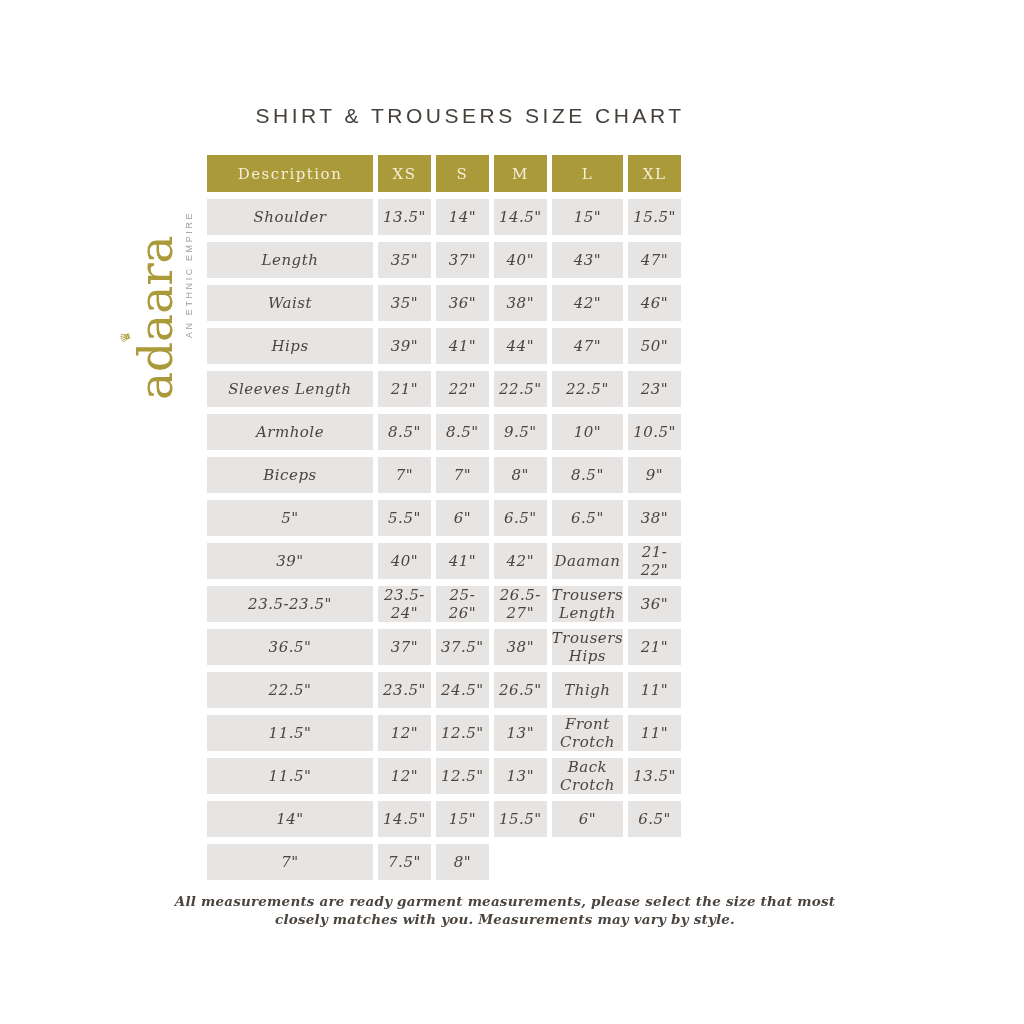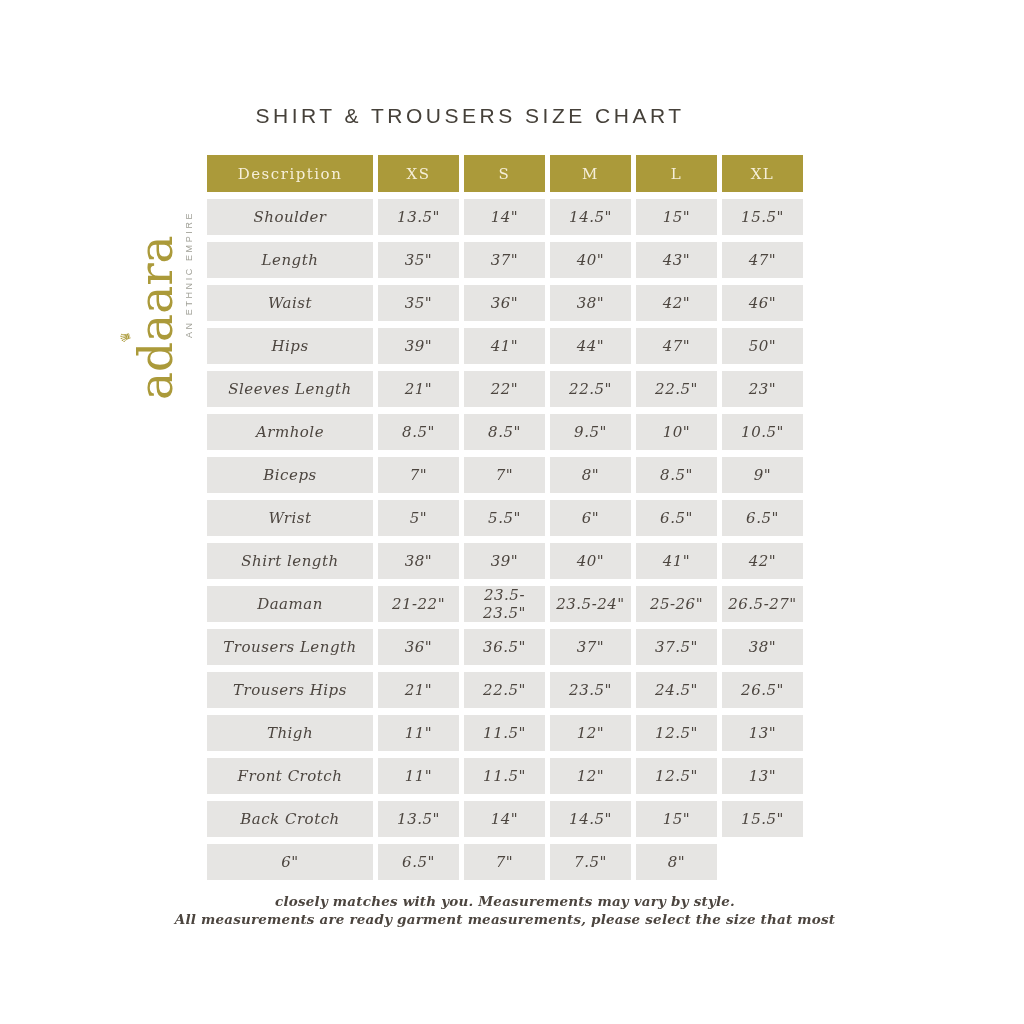--- a/index.html
+++ b/index.html
@@ -56,21 +56,21 @@
     font-family:"Liberation Sans", sans-serif;
     font-size:9px;
     letter-spacing:2.6px;
     color:var(--tagline);
   }
 
   
   .size-table{
     position:absolute;
     left:207px;top:155px;
-    width:596px;
+    width:474px;
     display:grid;
     grid-template-columns:166px repeat(5, 1fr);
     column-gap:5px;
     row-gap:7px;
   }
   .cell{
     height:36px;
     display:flex;align-items:center;justify-content:center;
     background:var(--cell-bg);
     font-size:15px;
@@ -156,27 +156,25 @@
     <div class="cell">8.5"</div>
     <div class="cell">9.5"</div>
     <div class="cell">10"</div>
     <div class="cell">10.5"</div>
     <div class="cell">Biceps</div>
     <div class="cell">7"</div>
     <div class="cell">7"</div>
     <div class="cell">8"</div>
     <div class="cell">8.5"</div>
     <div class="cell">9"</div>
-    <div class="cell">Wrist</div>
     <div class="cell">5"</div>
     <div class="cell">5.5"</div>
     <div class="cell">6"</div>
     <div class="cell">6.5"</div>
     <div class="cell">6.5"</div>
-    <div class="cell">Shirt length</div>
     <div class="cell">38"</div>
     <div class="cell">39"</div>
     <div class="cell">40"</div>
     <div class="cell">41"</div>
     <div class="cell">42"</div>
     <div class="cell">Daaman</div>
     <div class="cell">21-22"</div>
     <div class="cell">23.5-23.5"</div>
     <div class="cell">23.5-24"</div>
     <div class="cell">25-26"</div>
@@ -212,15 +210,15 @@
     <div class="cell">15"</div>
     <div class="cell">15.5"</div>
     <div class="cell">6"</div>
     <div class="cell">6.5"</div>
     <div class="cell">7"</div>
     <div class="cell">7.5"</div>
     <div class="cell">8"</div>
   </div>
 
 <div class="footer-note">
+  <div>All measurements are ready garment measurements, please select the size that most</div>
   <div>closely matches with you. Measurements may vary by style.</div>
-  <div>All measurements are ready garment measurements, please select the size that most</div>
 </div>
 
 </body></html>

